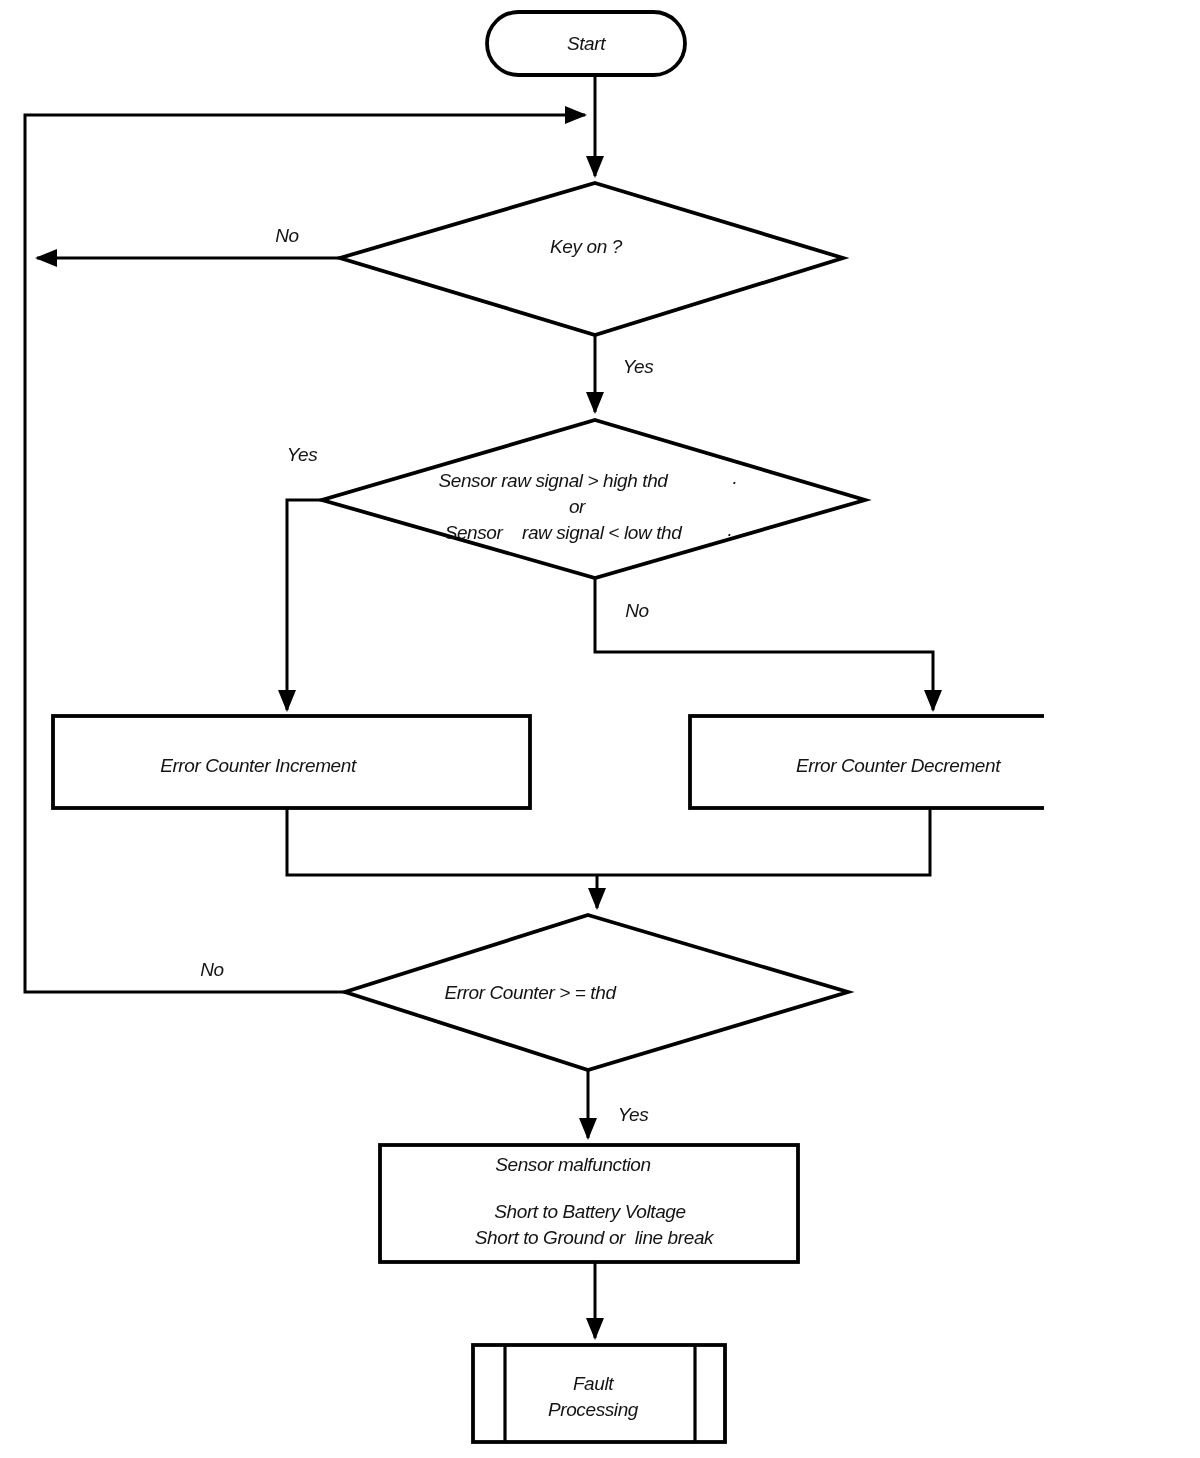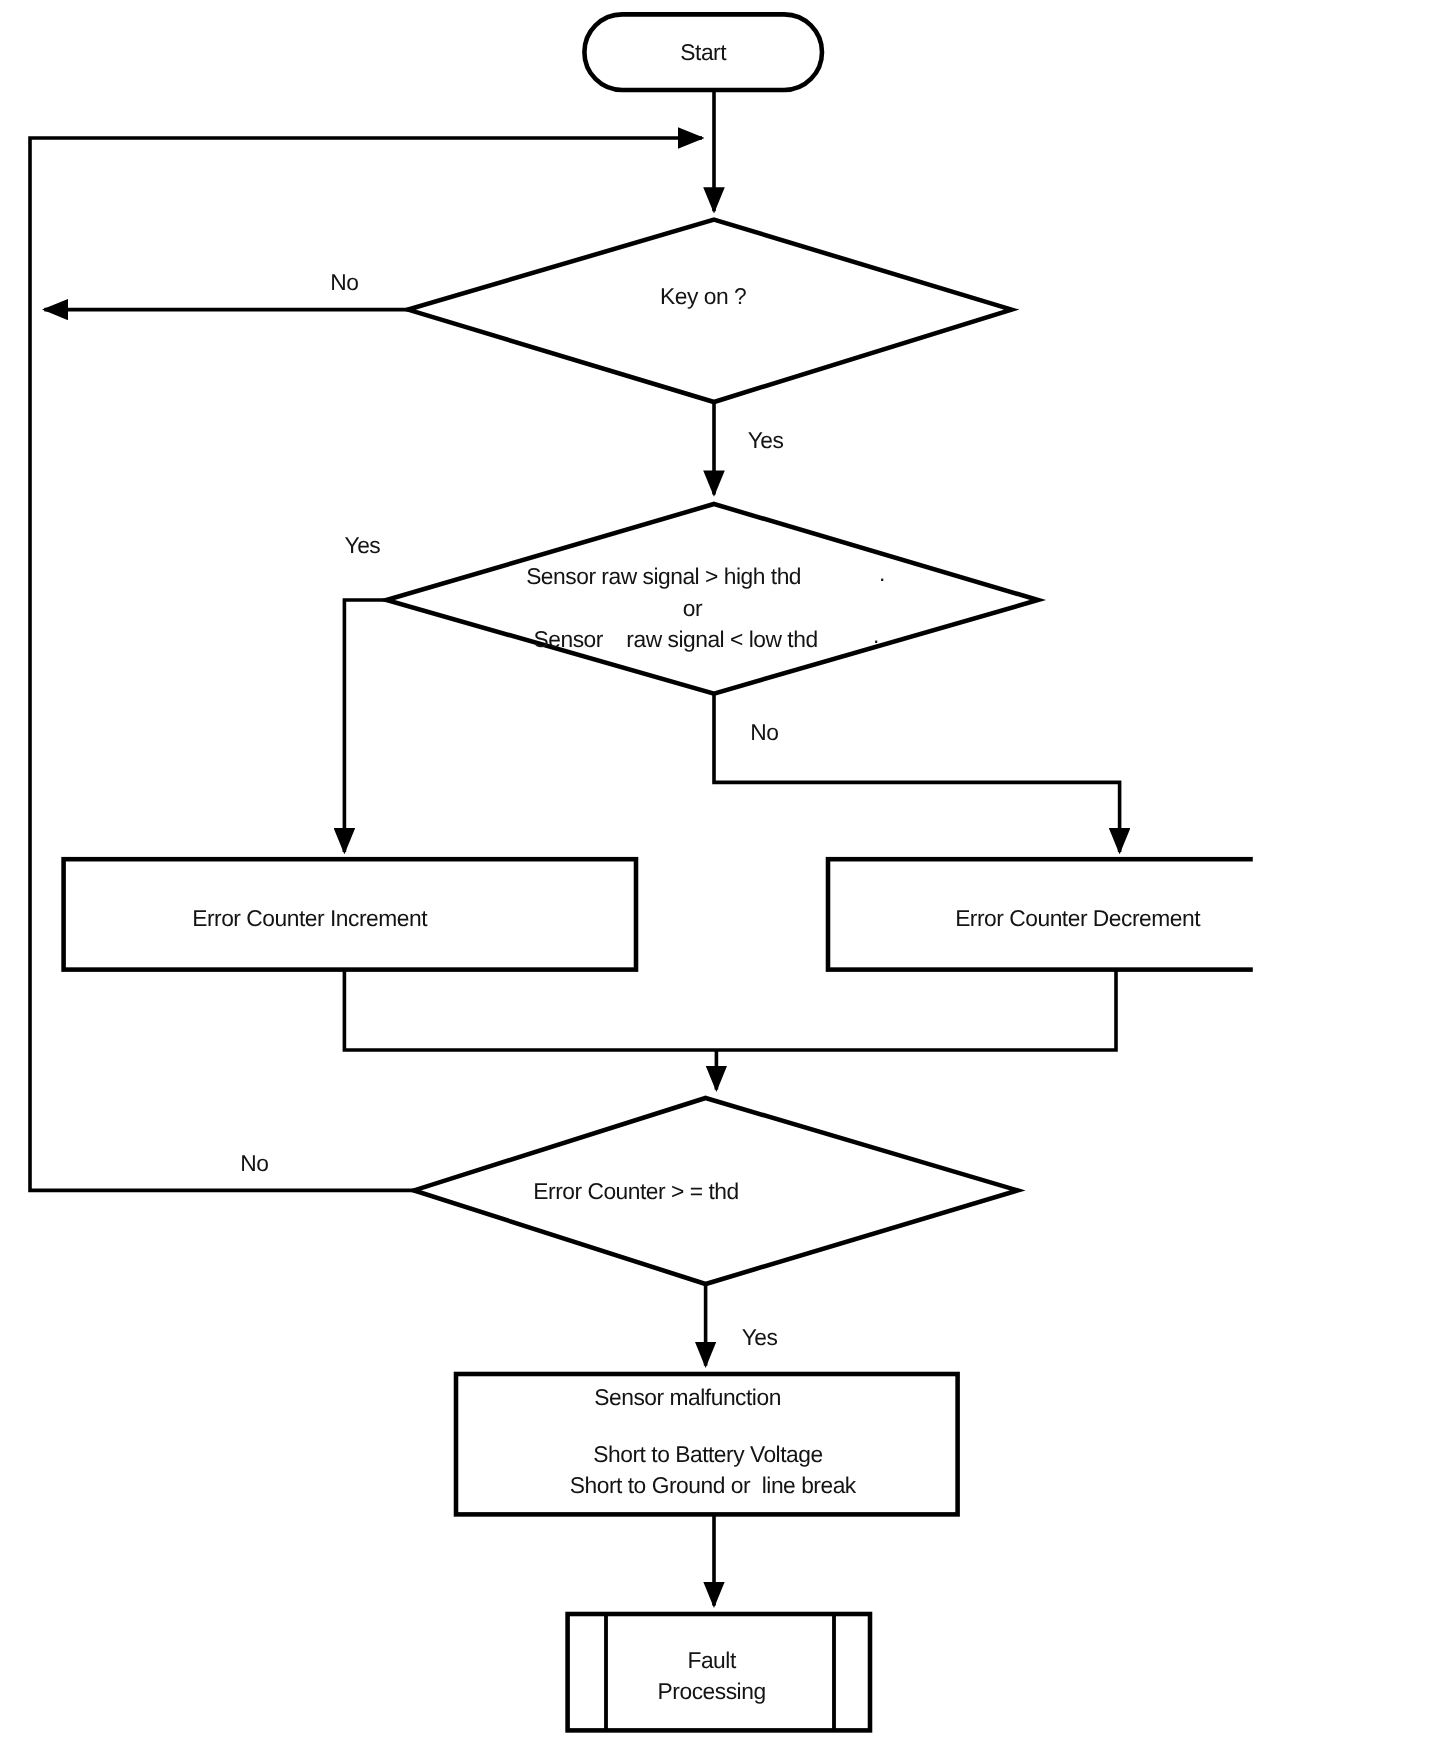--- a/index.html
+++ b/index.html
@@ -6,20 +6,21 @@
     margin: 0;
     padding: 0;
     background: #ffffff;
   }
   .canvas {
     position: relative;
     width: 1044px;
     height: 1458px;
     background: #ffffff;
     overflow: hidden;
+    font-style: italic;
   }
   svg text {
     font-family: "Liberation Sans", "DejaVu Sans", sans-serif;
     font-size: 19px;
     letter-spacing: -0.4px;
     fill: #141414;
   }
   .edge {
     fill: none;
     stroke: #000000;

